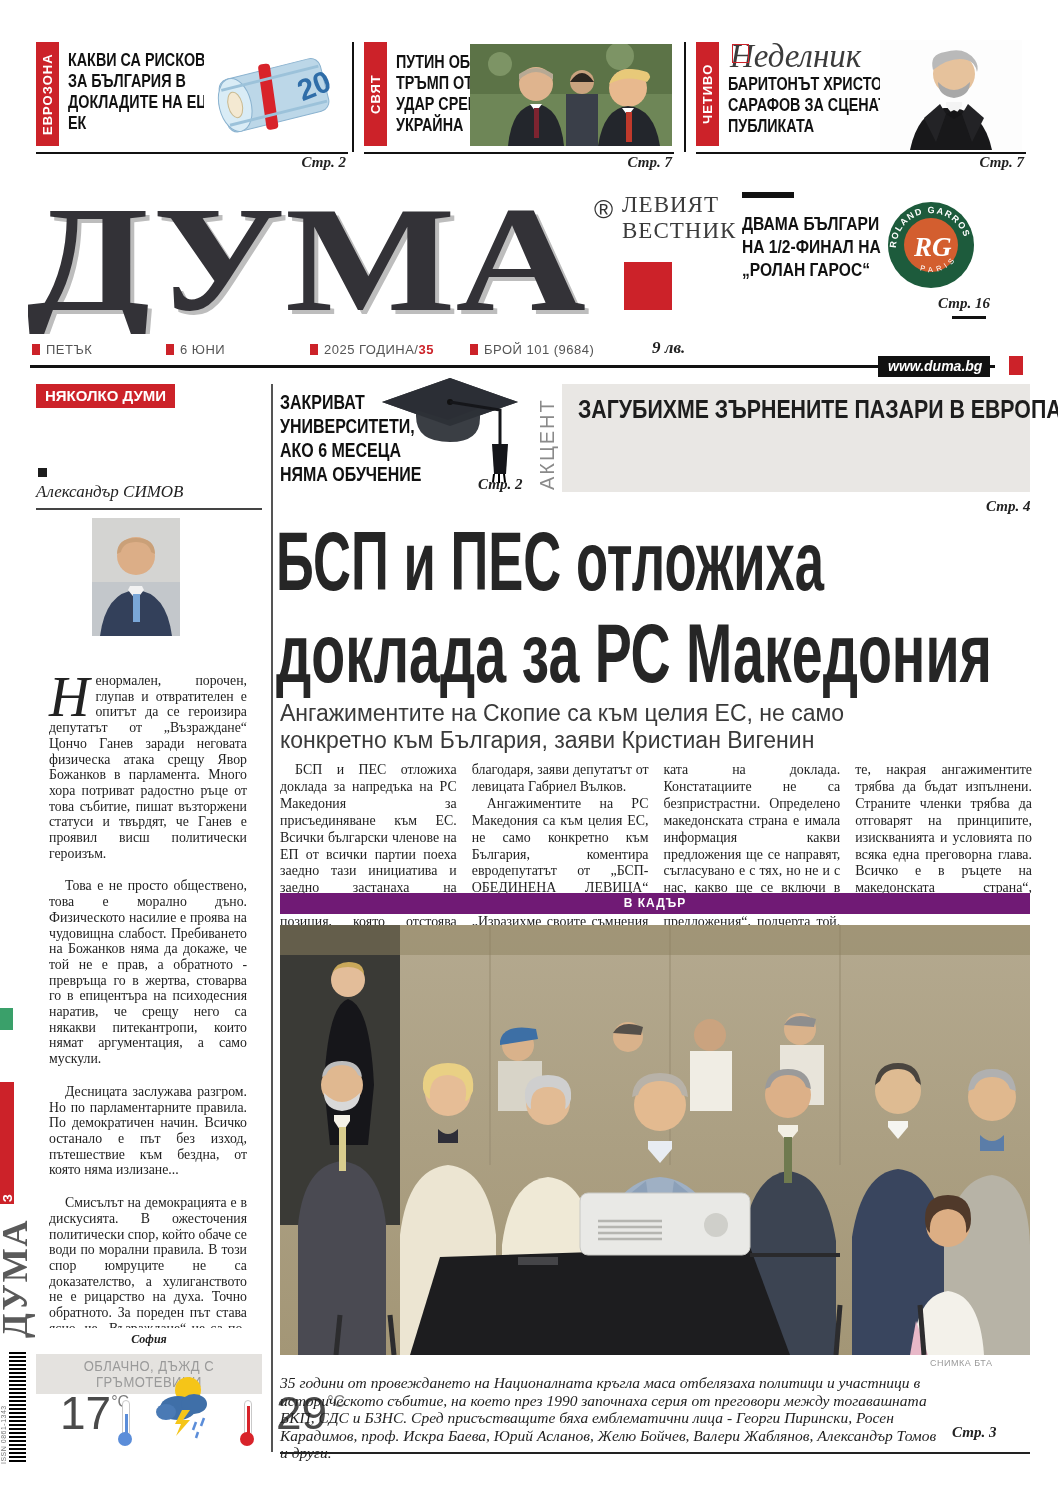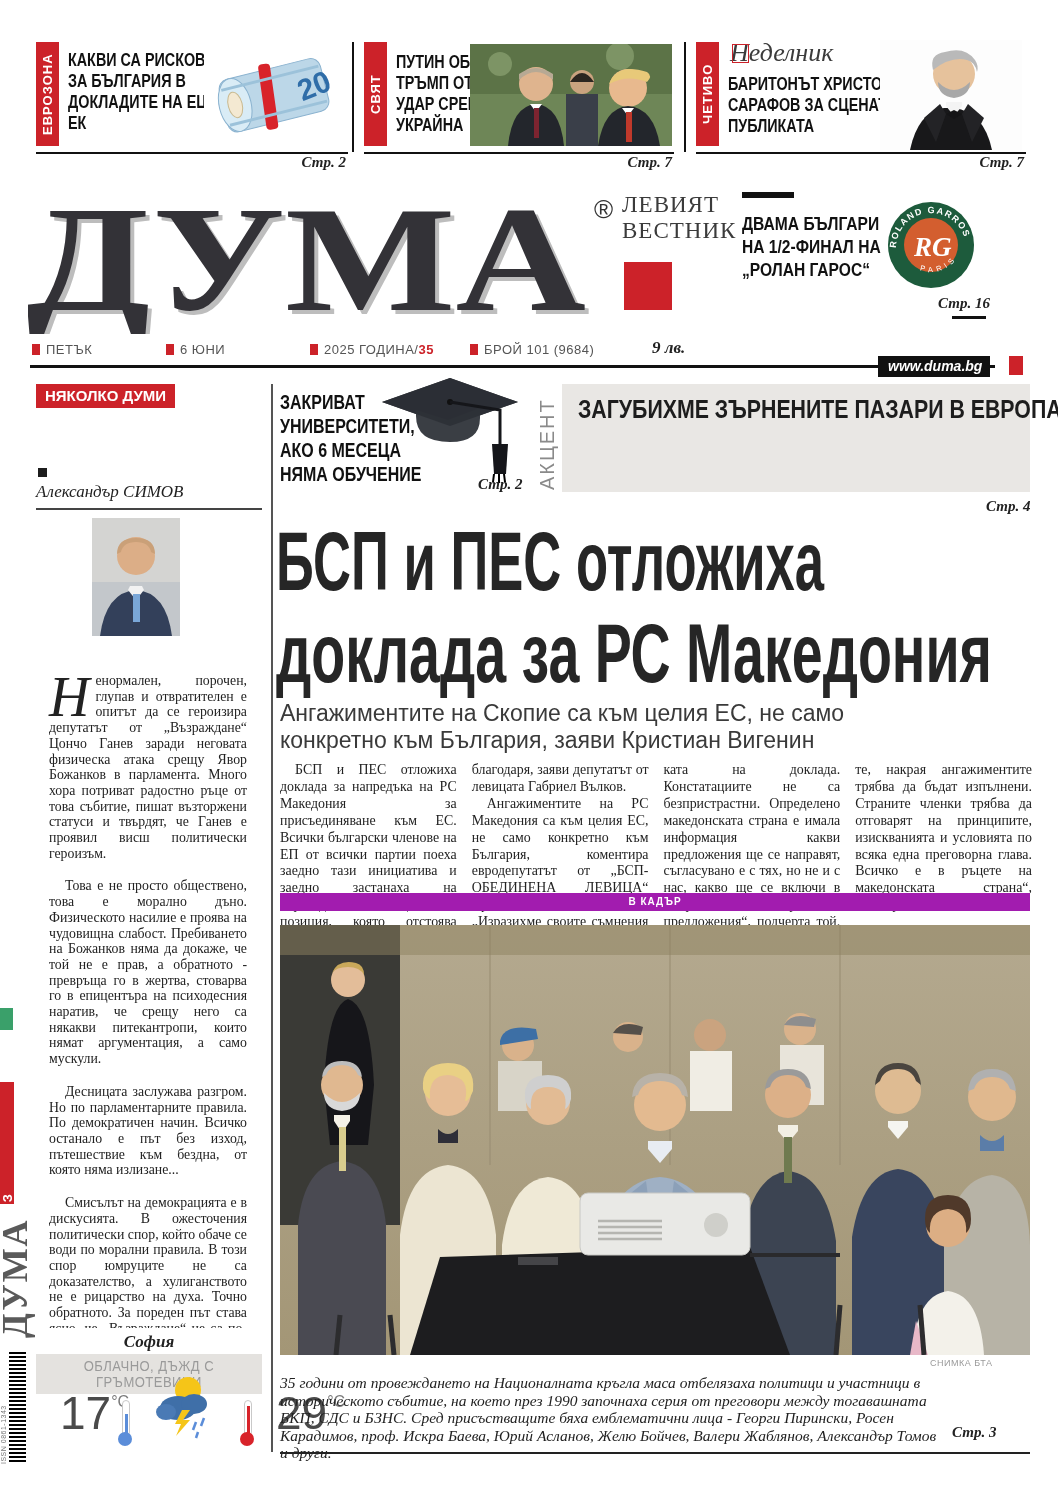--- a/index.html
+++ b/index.html
@@ -37,39 +37,39 @@
   .akcbox{background:#e9e7e4;}
   .akctext{font-family:"Liberation Serif",serif;font-style:italic;font-size:16.5px;line-height:21px;color:#222;
            text-align:justify;}
   .vlabel{writing-mode:vertical-rl;transform:rotate(180deg);color:#8a8a8a;font-size:20px;letter-spacing:2px;}
   
   .subhead{font-size:23px;line-height:27px;color:#3a3a3a;}
   .cols{display:flex;gap:15px;}
   .cols .col{width:177px;}
   .colp{font-family:"Liberation Serif",serif;font-size:13.9px;line-height:16.9px;margin:0;text-align:justify;}
   .colp.ind{text-indent:15px;}
-  .kadrbar{background:#a21caf;color:#fff;font-weight:bold;font-size:10px;text-align:center;
+  .kadrbar{background:#701a75;color:#fff;font-weight:bold;font-size:12px;text-align:center;
            letter-spacing:1px;padding:3px 0 4px;}
   .caption{font-family:"Liberation Serif",serif;font-style:italic;font-size:15.5px;line-height:17.5px;color:#222;}
   .credit{font-size:9px;color:#9a9a9a;letter-spacing:.5px;}
   
   .wbar{background:#e4e2df;color:#9a9a9a;font-size:14.5px;text-align:center;padding:4px 0;letter-spacing:.5px;}
   .wtemp{font-size:46px;color:#4a4a4a;margin-left:24px;}
   .wunit{font-size:16px;vertical-align:22px;color:#7a7a7a;}
   .thermo{display:inline-block;position:relative;width:14px;height:46px;}
   .thermo .stem{position:absolute;left:4px;top:0;width:6px;height:34px;border-radius:4px;border:1.5px solid #c9c9c9;background:#fff;}
   .thermo .fill{position:absolute;left:6.5px;top:14px;width:3px;height:22px;}
   .thermo .bulb{position:absolute;left:0;bottom:0;width:14px;height:14px;border-radius:50%;}
   
   .railduma{writing-mode:vertical-rl;transform:rotate(180deg);font-family:"Liberation Serif",serif;
             font-weight:bold;font-size:36px;color:#5a5a5a;letter-spacing:2px;}
   .barcode{width:17px;height:112px;background:repeating-linear-gradient(to bottom,#000 0 2px,#fff 2px 4px);}
   .issn{writing-mode:vertical-rl;transform:rotate(180deg);font-size:7px;color:#777;letter-spacing:.5px;}
   .hline{background:#111;}
-  .script-brand{font-family:"Liberation Serif",serif;font-style:italic;font-size:26px;color:#3b3b3b;}
+  .script-brand{font-family:"Liberation Serif",serif;font-style:italic;font-size:33px;color:#3b3b3b;}
 </style>
 </head>
 <body>
 
 <div id="page">
 
   
   <div class="teaser" style="left:36px;width:312px;">
     <div class="vtab">ЕВРОЗОНА</div>
     <div class="thead abs" style="left:32px;top:10px;width:175px;">
@@ -197,21 +197,21 @@
   </svg>
   <div class="abs oped" style="left:32px;top:656px;width:232px;height:672px;overflow:hidden;">
     <p class="first">Ненормален, порочен, глупав и отвратителен е опитът да се героизира депутатът от „Възраждане“ Цончо Ганев заради неговата физическа атака срещу Явор Божанков в парламента. Много хора потриват радостно ръце от това събитие, пишат възторжени статуси и твърдят, че Ганев е проявил висш политически героизъм.</p>
     <p>Това е не просто обществено, това е морално дъно. Физическото насилие е проява на чудовищна слабост. Пребиването на Божанков няма да докаже, че той не е прав, а обратното - превръща го в жертва, стоварва го в епицентъра на психодесния наратив, че срещу него са някакви питекантропи, които нямат аргументация, а само мускули.</p>
     <p>Десницата заслужава разгром. Но по парламентарните правила. По демократичен начин. Всичко останало е път без изход, пътешествие към бездна, от която няма излизане...</p>
     <p>Смисълът на демокрацията е в дискусията. В ожесточения политически спор, който обаче се води по морални правила. В този спор юмруците не са доказателство, а хулиганството не е рицарство на духа. Точно обратното. За пореден път става ясно, че „Възраждане“ не са по-добри от ПП/ДБ - това са партии близнаци в падението, в агресията, в липсата на аргументи, дори в налудничавото поведение.</p>
     <p>Така че: Долу ръцете от Божанков. В кръга на шегата - „побоят“ над него е свещен монопол на БСП.</p>
   </div>
 
   
-  <div class="abs serif" style="left:36px;top:1332px;width:226px;text-align:center;font-style:italic;font-weight:bold;font-size:17px;">София</div>
+  <div class="abs serif" style="left:36px;top:1332px;width:226px;text-align:center;font-style:italic;font-weight:bold;font-size:12px;">София</div>
   <div class="abs wbar" style="left:36px;top:1354px;width:226px;">
     <span class="condx9" style="display:inline-block;">ОБЛАЧНО, ДЪЖД С ГРЪМОТЕВИЦИ</span>
   </div>
   <div class="abs wtemp" style="left:36px;top:1386px;"><span>17</span><span class="wunit">°C</span></div>
   <span class="thermo abs" style="left:118px;top:1400px;">
     <span class="stem"></span><span class="fill" style="background:#5b8dd9;"></span><span class="bulb" style="background:#5b8dd9;"></span>
   </span>
   <svg class="abs" style="left:148px;top:1372px;" width="72" height="68" viewBox="0 0 72 68">
     <circle cx="40" cy="18" r="13" fill="#f5c518"></circle>
     <ellipse cx="30" cy="36" rx="18" ry="12" fill="#3f6fa8"></ellipse>

